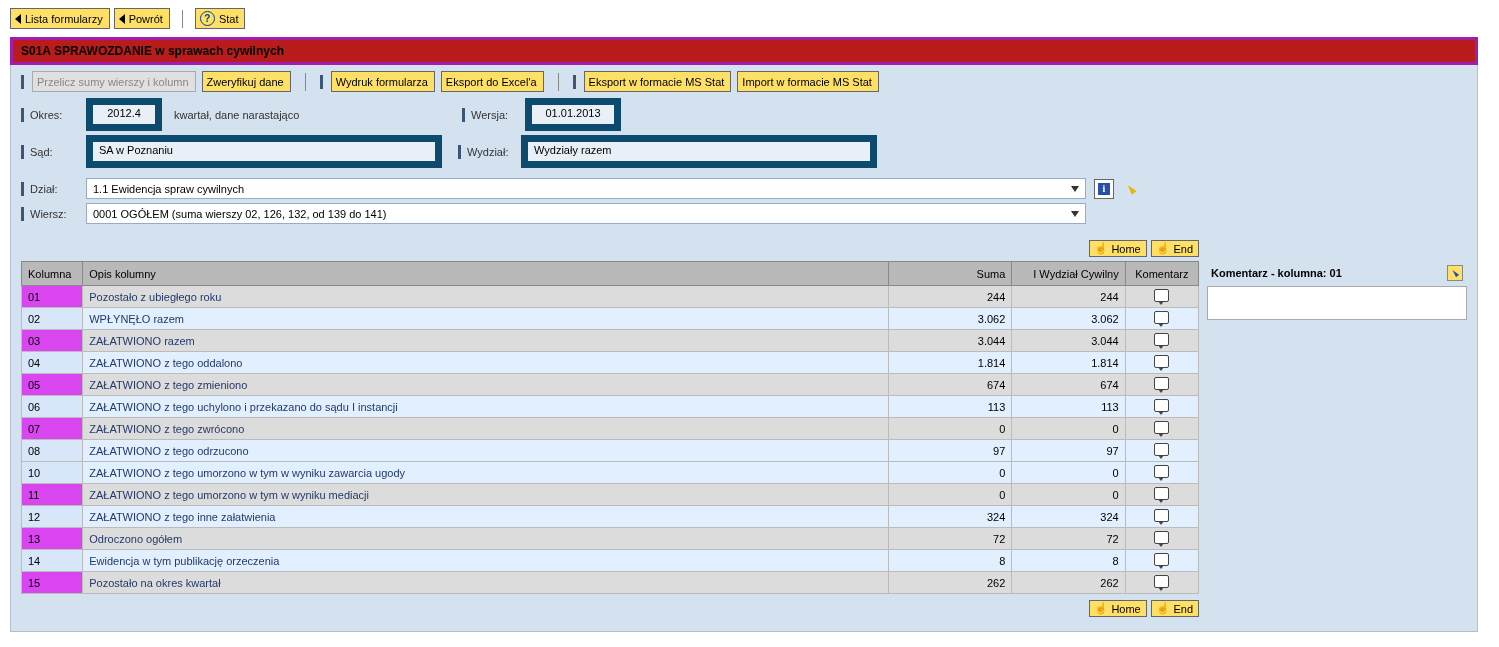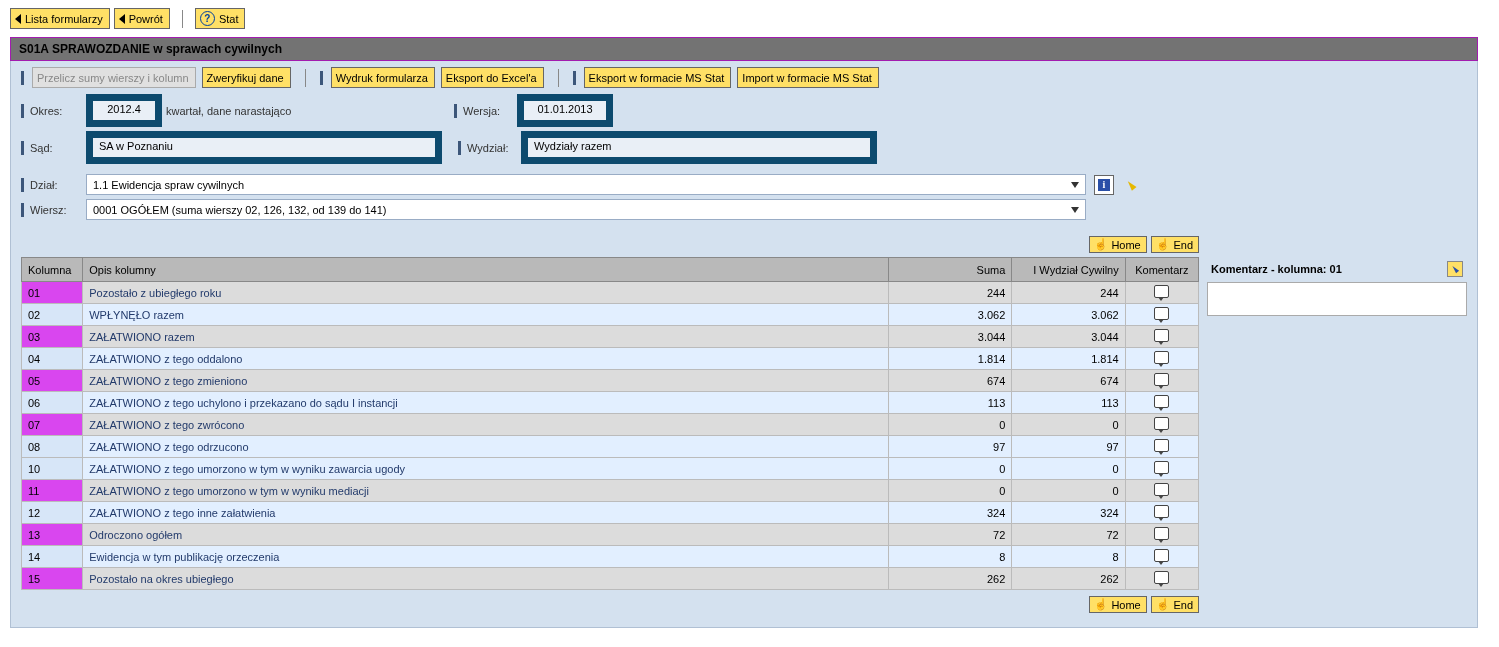--- a/index.html
+++ b/index.html
@@ -5,21 +5,21 @@
   html,body{margin:0;padding:0;font-family:Arial,Helvetica,sans-serif;font-size:11px;background:#fff;color:#000;}
   .page{width:1499px;}
   
   .topbar{padding:8px 10px 6px 10px;display:flex;align-items:center;gap:4px;}
   .btn{display:inline-flex;align-items:center;gap:4px;background:#ffe066;border:1px solid #666;padding:1px 6px 1px 4px;height:17px;font-size:11px;color:#000;cursor:pointer;}
   .btn.disabled{background:#e0e0e0;color:#888;border-color:#aaa;}
   .sep{display:inline-block;width:1px;height:18px;background:#888;margin:0 8px;}
   .arrow-left{width:0;height:0;border-top:5px solid transparent;border-bottom:5px solid transparent;border-right:6px solid #000;}
   .help-icon{width:13px;height:13px;border-radius:50%;background:#ffe066;border:1.5px solid #0040a0;display:inline-flex;align-items:center;justify-content:center;font-weight:bold;color:#0040a0;font-size:10px;}
   
-  .reporthdr{background:#737373;border:1px solid #a21caf;margin:2px 10px 0 10px;padding:4px 8px;font-weight:bold;font-size:12px;text-align:left;width:1468px;box-sizing:border-box;}
+  .reporthdr{background:#b91c1c;border:3px solid #a21caf;margin:2px 10px 0 10px;padding:4px 8px;font-weight:bold;font-size:12px;text-align:left;width:1468px;box-sizing:border-box;}
   
   .panel{background:#d4e1ef;border:1px solid #b0c0d4;border-top:none;margin:0 10px 10px 10px;width:1468px;box-sizing:border-box;padding:6px 10px 10px 10px;}
   .toolbar-row{display:flex;align-items:center;gap:6px;margin-bottom:6px;}
   .label{color:#333;}
   .bar{display:inline-block;width:3px;height:14px;background:#3c567a;margin-right:2px;vertical-align:middle;}
   .field{background:#e9eff6;border:7px solid #0c4a6e;padding:2px 6px;height:15px;display:inline-block;}
   .field.wide{width:330px;}
   .field.okres{width:50px;text-align:center;}
   .field.wersja{width:70px;text-align:center;}
   .field.wydzial{width:330px;}
@@ -95,21 +95,21 @@
       <span class="sep"></span>
       <span class="bar"></span>
       <span class="btn">Eksport w formacie MS Stat</span>
       <span class="btn">Import w formacie MS Stat</span>
     </div>
 
     <div class="form-row">
       <span class="bar"></span>
       <span class="form-label label">Okres:</span>
       <span class="field okres">2012.4</span>
-      <span class="label" style="width:284px;">kwartał, dane narastająco</span>
+      <span class="label" style="margin-left:8px;width:284px;">kwartał, dane narastająco</span>
       <span class="bar"></span>
       <span class="label" style="width:50px;">Wersja:</span>
       <span class="field wersja">01.01.2013</span>
     </div>
 
     <div class="form-row">
       <span class="bar"></span>
       <span class="form-label label">Sąd:</span>
       <span class="field wide">SA w Poznaniu</span>
       <span style="width:8px;"></span>
@@ -258,21 +258,21 @@
               </tr>
               <tr class="even">
                 <td class="kol">14</td>
                 <td class="desc">Ewidencja w tym publikację orzeczenia</td>
                 <td class="right val">8</td>
                 <td class="right val">8</td>
                 <td class="iconcell"><span class="bubble"></span></td>
               </tr>
               <tr class="odd">
                 <td class="kol">15</td>
-                <td class="desc">Pozostało na okres ubiegłego</td>
+                <td class="desc">Pozostało na okres kwartał</td>
                 <td class="right val">262</td>
                 <td class="right val">262</td>
                 <td class="iconcell"><span class="bubble"></span></td>
               </tr>
             </tbody>
         </table>
 
         <div class="navrow" style="margin-top:6px;">
           <span class="tinybtn">
               <span class="hand">☝</span>

